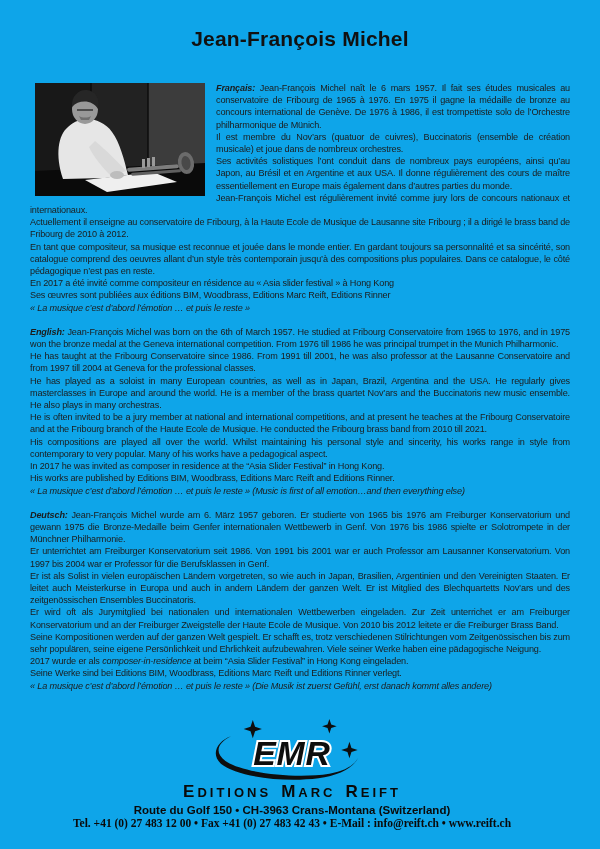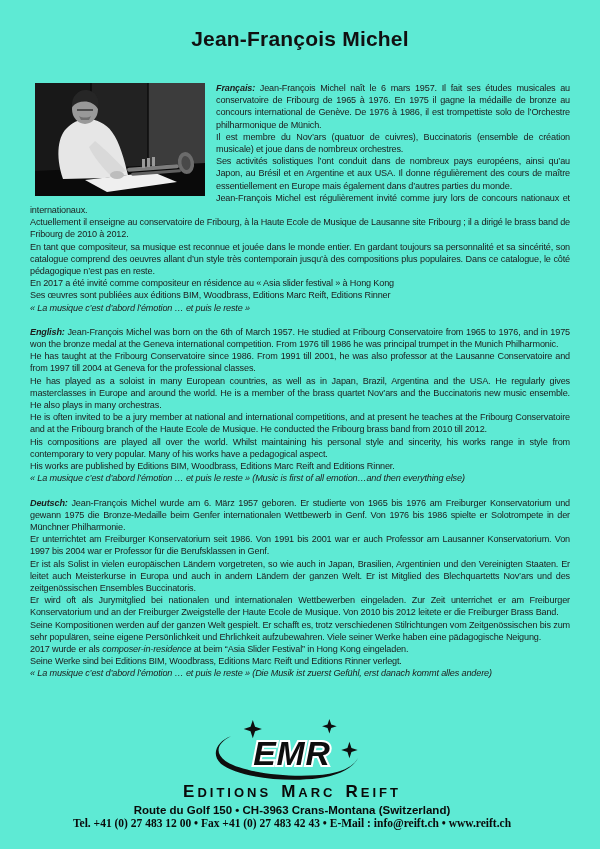--- a/index.html
+++ b/index.html
@@ -2,21 +2,21 @@
 <html><head>
 <meta charset="utf-8">
 <style>
   * { margin: 0; padding: 0; box-sizing: border-box; }
   html, body { background: #888; }
   .page {
     position: relative;
     width: 600px;
     height: 849px;
     margin: 0 auto;
-    background: #5eead4;
+    background: #0ea5e9;
     color: #1c1c1c;
     font-family: "Liberation Sans", sans-serif;
     overflow: hidden;
   }
   .title {
     margin-top: 27px;
     text-align: center;
     font-size: 21px;
     font-weight: 700;
     color: #111;
@@ -122,22 +122,23 @@
           <p class="bio-par"><span>Actuellement il enseigne au conservatoire de Fribourg, à la Haute Ecole de Musique de Lausanne site Fribourg ; il a dirigé le brass band de Fribourg de 2010 à 2012.</span></p>
           <p class="bio-par"><span>En tant que compositeur, sa musique est reconnue et jouée dans le monde entier. En gardant toujours sa personnalité et sa sincérité, son catalogue comprend des oeuvres allant d’un style très contemporain jusqu’à des compositions plus populaires. Dans ce catalogue, le côté pédagogique n’est pas en reste.</span></p>
           <p class="bio-par"><span>En 2017 a été invité comme compositeur en résidence au « Asia slider festival » à Hong Kong</span></p>
           <p class="bio-par"><span>Ses œuvres sont publiées aux éditions BIM, Woodbrass, Editions Marc Reift, Editions Rinner</span></p>
           <p class="bio-par italic"><span>« La musique c’est d’abord l’émotion … et puis le reste »</span></p>
         </div>
         <div class="bio-section">
           <p class="bio-par"><span class="seg-label">English:</span><span> Jean-François Michel was born on the 6th of March 1957. He studied at Fribourg Conservatoire from 1965 to 1976, and in 1975 won the bronze medal at the Geneva international competition. From 1976 till 1986 he was principal trumpet in the Munich Philharmonic.</span></p>
           <p class="bio-par"><span>He has taught at the Fribourg Conservatoire since 1986. From 1991 till 2001, he was also professor at the Lausanne Conservatoire and from 1997 till 2004 at Geneva for the professional classes.</span></p>
           <p class="bio-par"><span>He has played as a soloist in many European countries, as well as in Japan, Brazil, Argentina and the USA. He regularly gives masterclasses in Europe and around the world. He is a member of the brass quartet Nov’ars and the Buccinatoris new music ensemble. He also plays in many orchestras.</span></p>
-          <p class="bio-par"><span>He is often invited to be a jury member at national and international competitions, and at present he teaches at the Fribourg Conservatoire and at the Fribourg branch of the Haute Ecole de Musique. He conducted the Fribourg brass band from 2010 till 2012.</span></p>
+          <p class="bio-par"><span>He is often invited to be a jury member at national and international competitions, and at present he teaches at the Fribourg Conservatoire and at the Fribourg branch of the Haute Ecole de Musique. He conducted the Fribourg brass band from 2010 till 2021.</span></p>
           <p class="bio-par"><span>His compositions are played all over the world. Whilst maintaining his personal style and sincerity, his works range in style from contemporary to very popular. Many of his works have a pedagogical aspect.</span></p>
+          <p class="bio-par"><span>In 2017 he was invited as composer in residence at the “Asia Slider Festival” in Hong Kong.</span></p>
           <p class="bio-par"><span>His works are published by Editions BIM, Woodbrass, Editions Marc Reift and Editions Rinner.</span></p>
           <p class="bio-par italic"><span>« La musique c’est d’abord l’émotion … et puis le reste » (Music is first of all emotion…and then everything else)</span></p>
         </div>
         <div class="bio-section">
           <p class="bio-par"><span class="seg-label">Deutsch:</span><span> Jean-François Michel wurde am 6. März 1957 geboren. Er studierte von 1965 bis 1976 am Freiburger Konservatorium und gewann 1975 die Bronze-Medaille beim Genfer internationalen Wettbewerb in Genf. Von 1976 bis 1986 spielte er Solotrompete in der Münchner Philharmonie.</span></p>
           <p class="bio-par"><span>Er unterrichtet am Freiburger Konservatorium seit 1986. Von 1991 bis 2001 war er auch Professor am Lausanner Konservatorium. Von 1997 bis 2004 war er Professor für die Berufsklassen in Genf.</span></p>
           <p class="bio-par"><span>Er ist als Solist in vielen europäischen Ländern vorgetreten, so wie auch in Japan, Brasilien, Argentinien und den Vereinigten Staaten. Er leitet auch Meisterkurse in Europa und auch in andern Ländern der ganzen Welt. Er ist Mitglied des Blechquartetts Nov’ars und des zeitgenössischen Ensembles Buccinatoris.</span></p>
           <p class="bio-par"><span>Er wird oft als Jurymitglied bei nationalen und internationalen Wettbewerben eingeladen. Zur Zeit unterrichet er am Freiburger Konservatorium und an der Freiburger Zweigstelle der Haute Ecole de Musique. Von 2010 bis 2012 leitete er die Freiburger Brass Band.</span></p>
           <p class="bio-par"><span>Seine Kompositionen werden auf der ganzen Welt gespielt. Er schafft es, trotz verschiedenen Stilrichtungen vom Zeitgenössischen bis zum sehr populären, seine eigene Persönlichkeit und Ehrlichkeit aufzubewahren. Viele seiner Werke haben eine pädagogische Neigung.</span></p>
           <p class="bio-par"><span>2017 wurde er als </span><span class="seg-italic">composer-in-residence</span><span> at beim “Asia Slider Festival” in Hong Kong eingeladen.</span></p>

